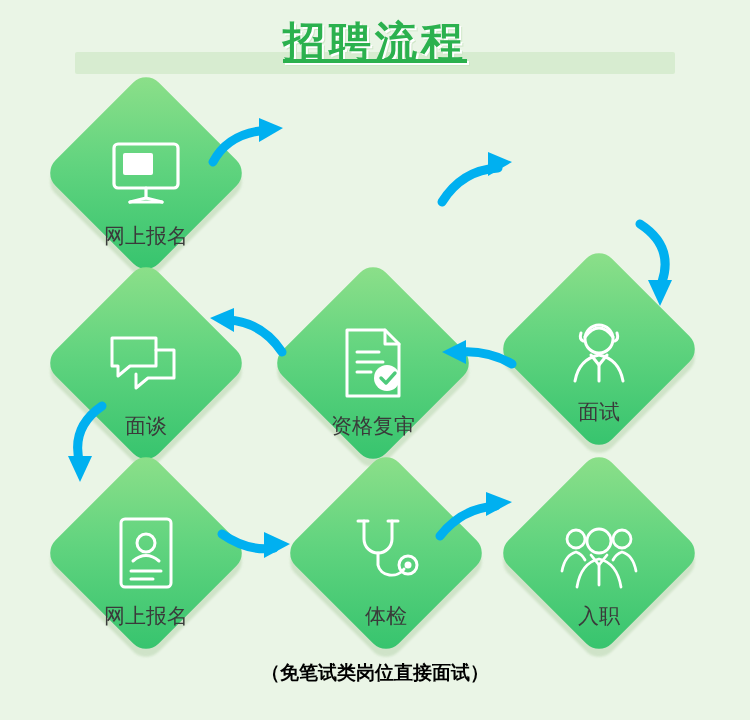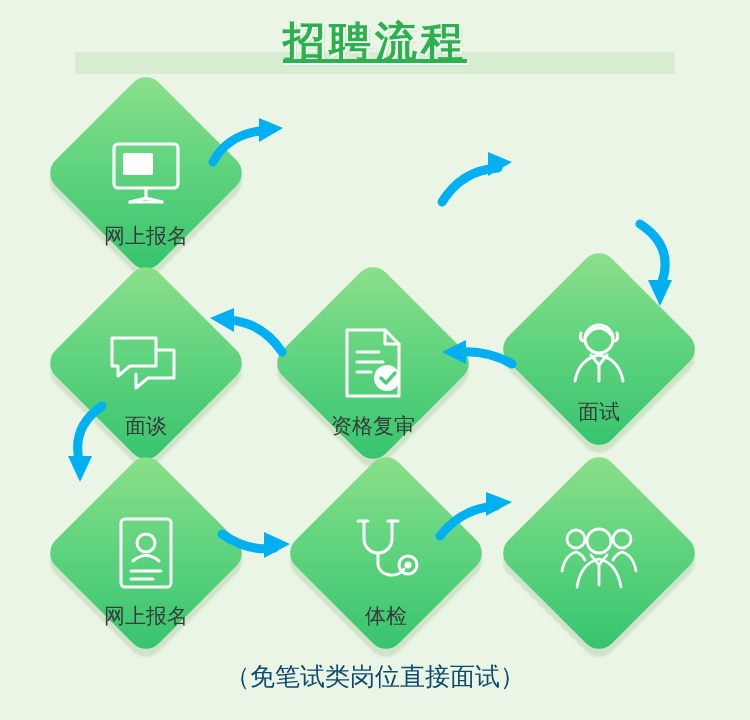--- a/index.html
+++ b/index.html
@@ -117,23 +117,24 @@
   #arrow-6 { left: 216px; top: 420px; }
   #arrow-7 { left: 434px; top: 390px; }
 
   
   #footnote {
     position: absolute;
     left: 0;
     top: 660px;
     width: 750px;
     text-align: center;
-    font-size: 25px;
-    color: #0c4a6e;
+    font-size: 19px;
+    color: #000000;
     font-family: "DejaVu Sans", sans-serif;
+    font-weight: bold;
   }
 </style>
 </head>
 <body>
 
 <div id="title-band"></div>
 <div id="page-title">招聘流程</div>
 
 <div id="flow">
 
@@ -248,20 +249,21 @@
           <path d="M5 56 q3 -16 14 -19 q6 2 9 8"></path>
           <circle cx="65" cy="24" r="9"></circle>
           <path d="M79 56 q-3 -16 -14 -19 q-6 2 -9 8"></path>
           <circle cx="42" cy="26" r="12"></circle>
           <path d="M20 72 q4 -24 22 -28 q18 4 22 28"></path>
           <path d="M34 40 l8 10 l8 -10"></path>
           <path d="M42 50 l0 20"></path>
         </svg>
       </div>
     </div>
+    <div class="node-label">入职</div>
   </div>
 
   <div class="arrow" id="arrow-0">
     <svg width="92" height="60" viewBox="0 0 92 60" fill="none">
       <path d="M8 44 q16 -30 56 -32" stroke="#00b0f0" stroke-width="9" stroke-linecap="round"></path>
       <path d="M54 0 L78 10 L54 24 Z" fill="#00b0f0"></path>
     </svg>
   </div>
 
   <div class="arrow" id="arrow-1">

